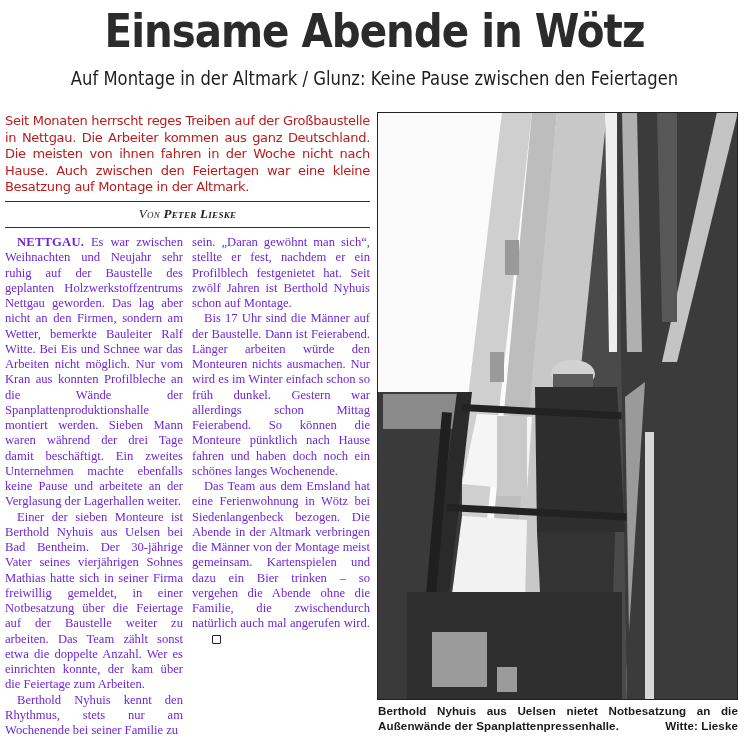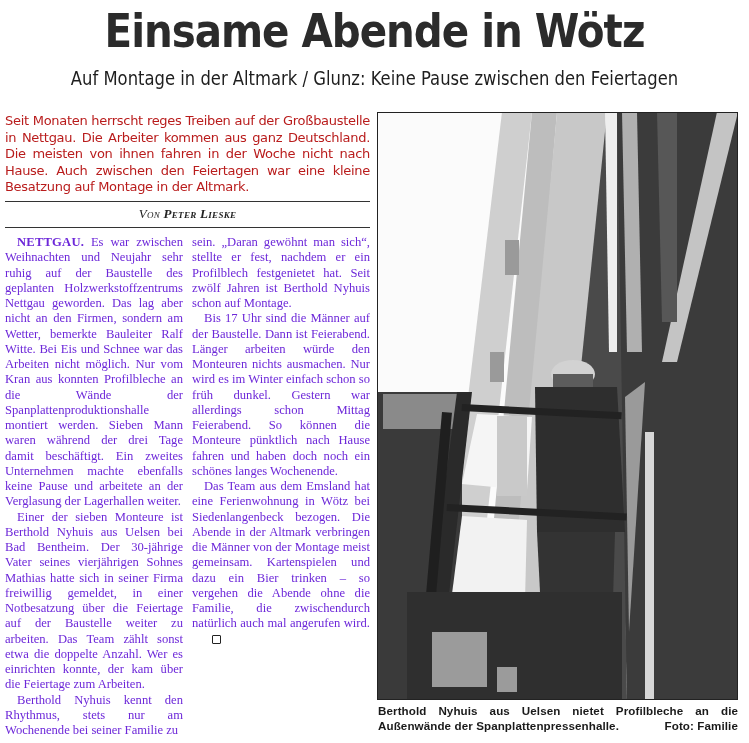--- a/index.html
+++ b/index.html
@@ -122,15 +122,15 @@
     <rect x="120" y="555" width="20" height="25" fill="#9b9b9b"></rect>
 
     <rect x="268" y="320" width="9" height="268" fill="#d7d7d7"></rect>
     <polygon points="248,285 268,270 252,520" fill="#9a9a9a"></polygon>
 
     <rect x="0.5" y="0.5" width="360" height="587" fill="none" stroke="#222" stroke-width="1"></rect>
   </svg>
 </div>
 
 <div class="caption">
-  <span>Berthold Nyhuis aus Uelsen nietet Profilbleche an die Außenwände der Spanplattenpressenhalle.</span>
-  <span class="credit">Foto: Familie</span>
+  <span>Berthold Nyhuis aus Uelsen nietet Notbesatzung an die Außenwände der Spanplattenpressenhalle.</span>
+  <span class="credit">Witte: Lieske</span>
 </div>
 
 </body></html>

